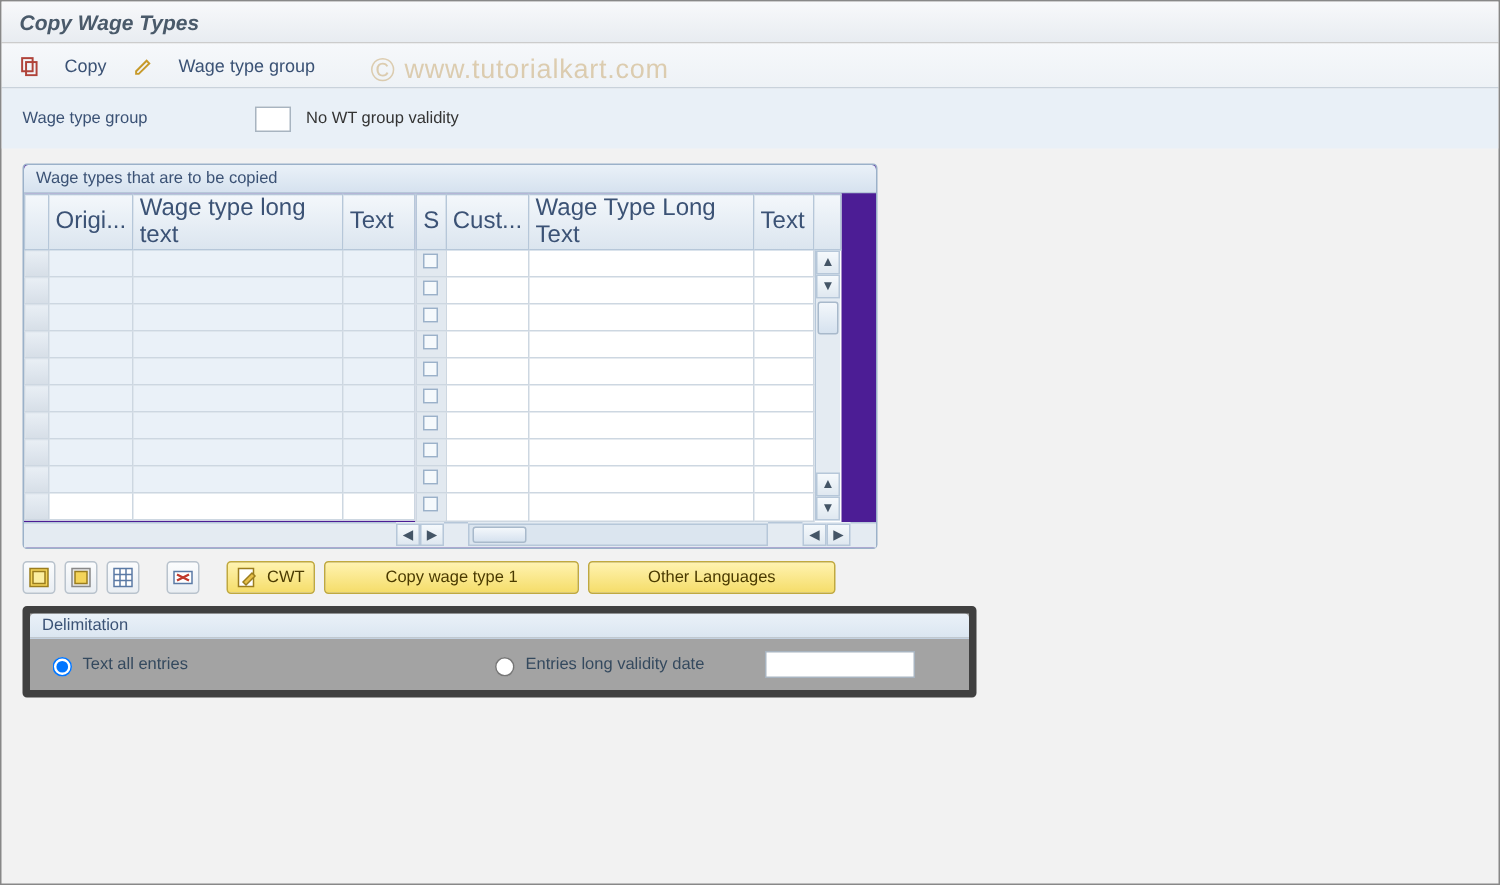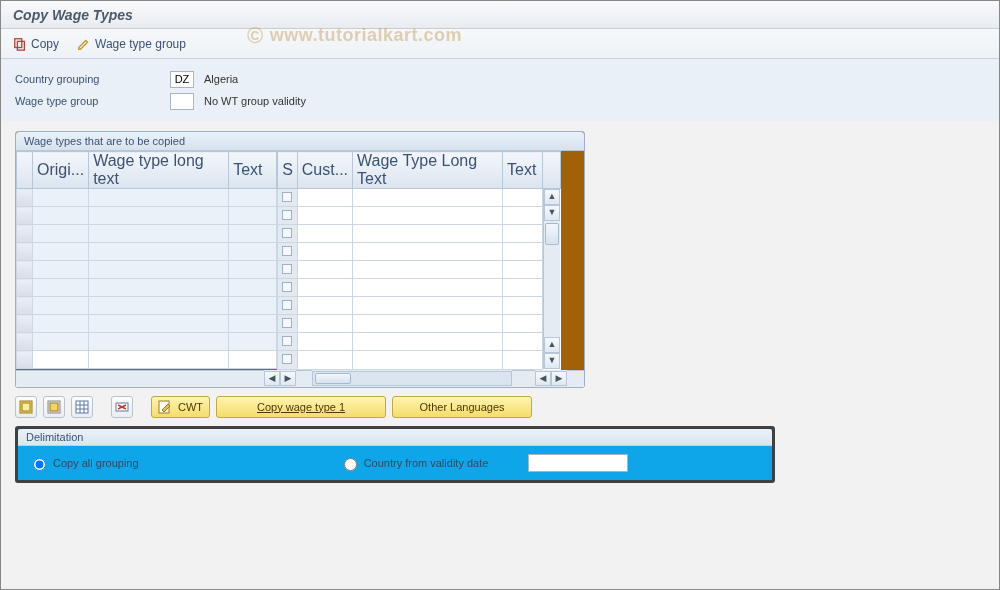--- a/index.html
+++ b/index.html
@@ -30,24 +30,24 @@
     background: linear-gradient(#f6f8fb,#eef2f6);
     height: 30px;
     display: flex;
     align-items: center;
     padding: 0 12px;
     gap: 18px;
     border-bottom: 1px solid #c9d2db;
     font-size: 12px;
     color: #3b5275;
   }
-  .tool-btn { display:flex; align-items:center; gap:4px; cursor:pointer; }
+  .tool-btn { display:flex; align-items:center; gap:16px; cursor:pointer; }
   .tool-btn svg { width:14px; height:14px; }
   .watermark {
-    position:absolute; left:246px; top:22px; font-size:18px; font-weight:bold;
+    position:absolute; left:246px; top:33px; font-size:18px; font-weight:normal;
     color: rgba(180,130,40,0.35); pointer-events:none; letter-spacing:0.5px;
   }
   .watermark .c { font-size:22px; vertical-align:-2px; margin-right:6px;}
   .form-area {
     background: #e9f0f7;
     padding: 10px 14px 8px 14px;
   }
   .form-row { display:flex; align-items:center; height:20px; margin-bottom:2px;}
   .form-label { width: 155px; color:#3b5275;}
   .form-input {
@@ -55,21 +55,21 @@
     font-size:11px; padding:0 2px; margin-right:10px;
   }
   .w-code { width:24px; text-align:center;}
   .w-empty { width:24px;}
   .chk { width:13px; height:13px; margin-right:4px; vertical-align:middle;}
   .table-panel {
     margin: 10px 14px 4px 14px;
     border:1px solid #9bb1c9;
     border-radius:3px;
     width: 570px;
-    background: #a16207;
+    background: #4c1d95;
     position:relative;
   }
   .table-title {
     background: linear-gradient(#eaf1f8,#d6e2ef);
     padding: 3px 8px;
     color:#3b5275;
     border-bottom:1px solid #b6c7d9;
     border-radius:3px 3px 0 0;
   }
   .grid-wrap { display:flex; }
@@ -128,24 +128,24 @@
   }
   .ybtn {
     height:22px; border:1px solid #c0a93f; border-radius:3px;
     background:linear-gradient(#fff3b0,#f5dd6a);
     display:flex; align-items:center; justify-content:center;
     padding:0 12px; color:#4a3a00; cursor:pointer; gap:6px;
   }
   .ybtn.small { padding: 0 6px; align-items: center;}
   .delim-panel {
     margin: 8px 14px;
-    border:3px solid #404040;
+    border:5px solid #404040;
     border-radius:3px;
-    width: 760px;
-    background: #0ea5e9;
+    width: 636px;
+    background: #a3a3a3;
   }
   .delim-title {
     background: linear-gradient(#eaf1f8,#dbe6f1);
     padding:2px 8px; color:#3b5275;
     border-bottom:1px solid #c3d1e0;
     border-radius:3px 3px 0 0;
   }
   .delim-body { padding:8px 10px; display:flex; align-items:center; gap:40px;}
   .radio-lbl { display:flex; align-items:center; gap:4px; color:#34495e;}
   .date-input { width:100px; height:18px; border:1px solid #a8b4c0; background:#fff;}
@@ -166,25 +166,20 @@
   <div class="tool-btn">
     <svg viewBox="0 0 16 16">
         <path d="M2 12 L10 4 L12 6 L4 14 L2 14 Z" fill="none" stroke="#c79a2a" stroke-width="1.5"></path>
       </svg>
     <span>Wage type group</span>
   </div>
 </div>
 <div class="watermark"><span class="c">©</span><span>www.tutorialkart.com</span></div>
 
 <div class="form-area">
-  <div class="form-row">
-    <div class="form-label">Country grouping</div>
-    <input class="form-input w-code" value="DZ" style="">
-    <span>Algeria</span>
-  </div>
   <div class="form-row">
     <div class="form-label">Wage type group</div>
     <input class="form-input w-empty" value="" style="">
     <span>No WT group validity</span>
   </div>
 </div>
 
 <div class="table-panel">
   <div class="table-title">Wage types that are to be copied</div>
   <div class="grid-wrap">
@@ -395,35 +390,35 @@
       </svg>
   </div>
   <div style="width:6px"></div>
   <div class="ybtn small">
     <svg width="14" height="14">
         <rect x="1" y="1" width="10" height="12" fill="#fff" stroke="#9b7d1e"></rect>
         <path d="M4 10 L10 4 L12 6 L6 12 Z" fill="#e7c04a" stroke="#9b7d1e"></path>
       </svg>
     <span>CWT</span>
   </div>
-  <div class="ybtn" style="width:170px;text-decoration:underline;">
+  <div class="ybtn" style="width:170px;">
     <span>Copy wage type 1</span>
   </div>
-  <div class="ybtn" style="width:140px;">
+  <div class="ybtn" style="width:165px;">
     <span>Other Languages</span>
   </div>
 </div>
 
 <div class="delim-panel">
   <div class="delim-title">Delimitation</div>
   <div class="delim-body">
     <label class="radio-lbl">
       <input type="radio" name="delim" checked="" style="">
-      <span>Copy all grouping</span>
+      <span>Text all entries</span>
     </label>
     <div style="width:120px"></div>
     <label class="radio-lbl">
       <input type="radio" name="delim" style="">
-      <span>Country from validity date</span>
+      <span>Entries long validity date</span>
     </label>
     <input class="date-input" style="">
   </div>
 </div>
 
 </body></html>

